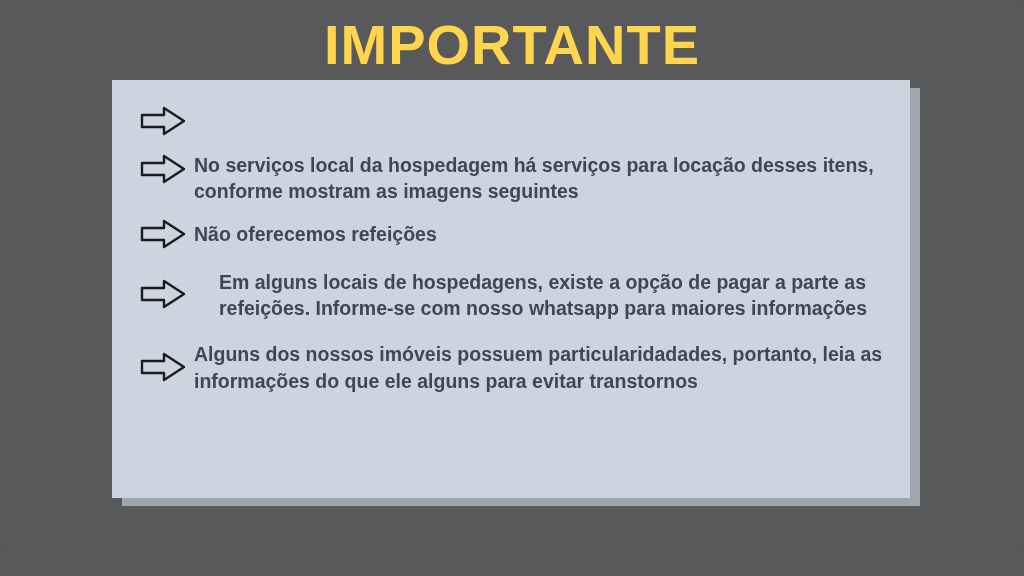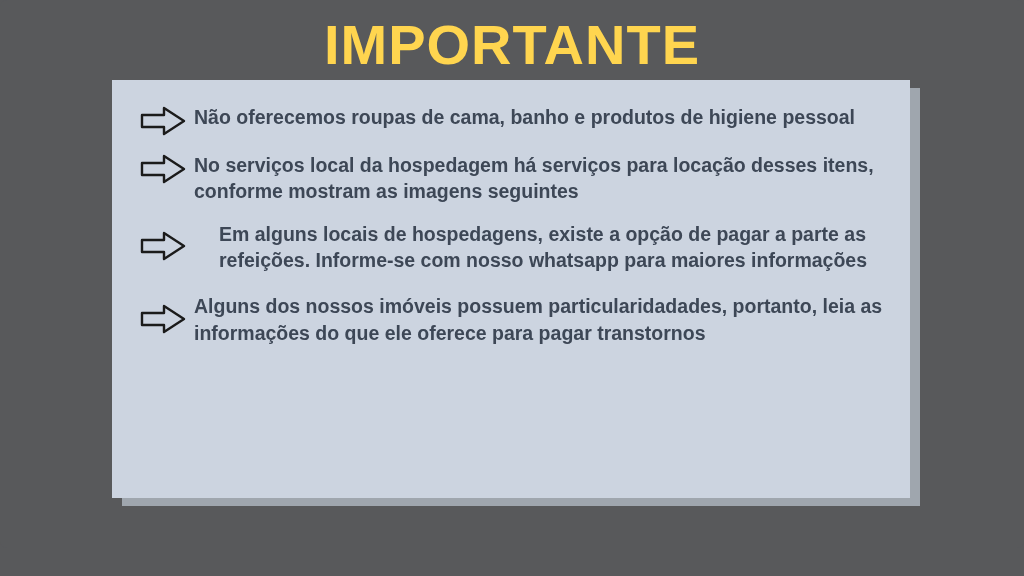--- a/index.html
+++ b/index.html
@@ -95,45 +95,52 @@
   <div class="panel-shadow"></div>
 
   <div class="panel">
 
     <div class="bullet-row row-1">
       <span class="arrow">
         <svg width="46" height="30" viewBox="0 0 46 30">
           <path d="M2 9 L24 9 L24 2 L44 15 L24 28 L24 21 L2 21 Z" fill="none" stroke="#1b1b1b" stroke-width="2.4" stroke-linejoin="round"></path>
         </svg>
       </span>
-      <span class="bullet-text">Não oferecemos roupas de cama, banho e produtos de higiene pessoal</span>
     </div>
 
     <div class="bullet-row row-2">
       <span class="arrow">
         <svg width="46" height="30" viewBox="0 0 46 30">
           <path d="M2 9 L24 9 L24 2 L44 15 L24 28 L24 21 L2 21 Z" fill="none" stroke="#1b1b1b" stroke-width="2.4" stroke-linejoin="round"></path>
         </svg>
       </span>
       <span class="bullet-text">No serviços local da hospedagem há serviços para locação desses itens, conforme mostram as imagens seguintes</span>
     </div>
 
+    <div class="bullet-row row-3">
+      <span class="arrow">
+        <svg width="46" height="30" viewBox="0 0 46 30">
+          <path d="M2 9 L24 9 L24 2 L44 15 L24 28 L24 21 L2 21 Z" fill="none" stroke="#1b1b1b" stroke-width="2.4" stroke-linejoin="round"></path>
+        </svg>
+      </span>
+      <span class="bullet-text">Não oferecemos refeições</span>
+    </div>
 
     <div class="bullet-row row-4">
       <span class="arrow">
         <svg width="46" height="30" viewBox="0 0 46 30">
           <path d="M2 9 L24 9 L24 2 L44 15 L24 28 L24 21 L2 21 Z" fill="none" stroke="#1b1b1b" stroke-width="2.4" stroke-linejoin="round"></path>
         </svg>
       </span>
       <span class="bullet-text">Em alguns locais de hospedagens, existe a opção de pagar a parte  as refeições. Informe-se com nosso whatsapp para maiores informações</span>
     </div>
 
     <div class="bullet-row row-5">
       <span class="arrow">
         <svg width="46" height="30" viewBox="0 0 46 30">
           <path d="M2 9 L24 9 L24 2 L44 15 L24 28 L24 21 L2 21 Z" fill="none" stroke="#1b1b1b" stroke-width="2.4" stroke-linejoin="round"></path>
         </svg>
       </span>
-      <span class="bullet-text">Alguns dos nossos imóveis possuem particularidadades, portanto, leia as informações do que ele oferece para pagar transtornos</span>
+      <span class="bullet-text">Alguns dos nossos imóveis possuem particularidadades, portanto, leia as informações do que ele alguns para evitar transtornos</span>
     </div>
 
   </div>
 </div>
 
 </body></html>

